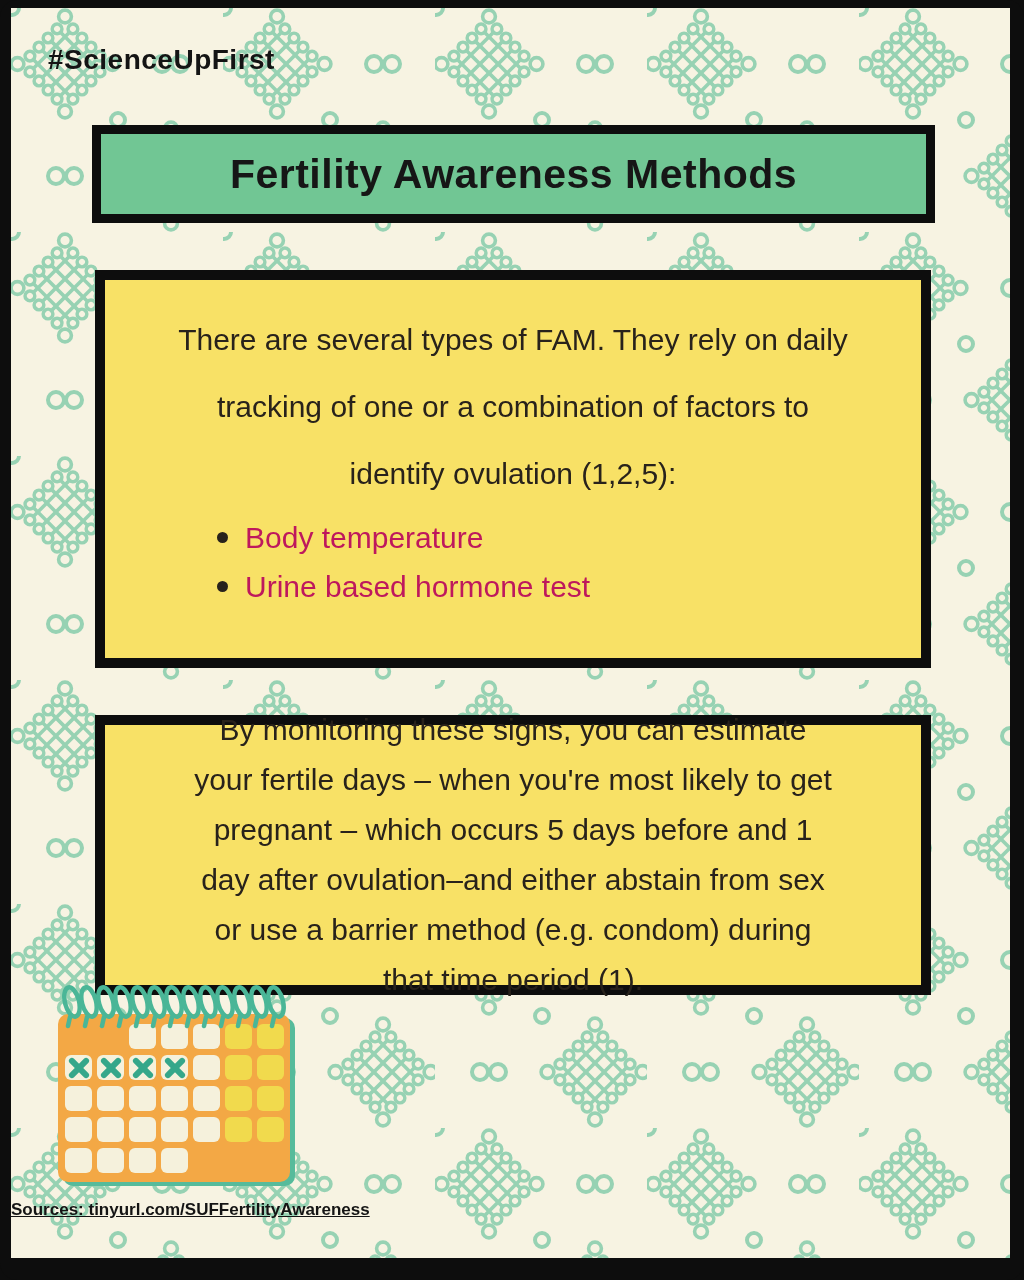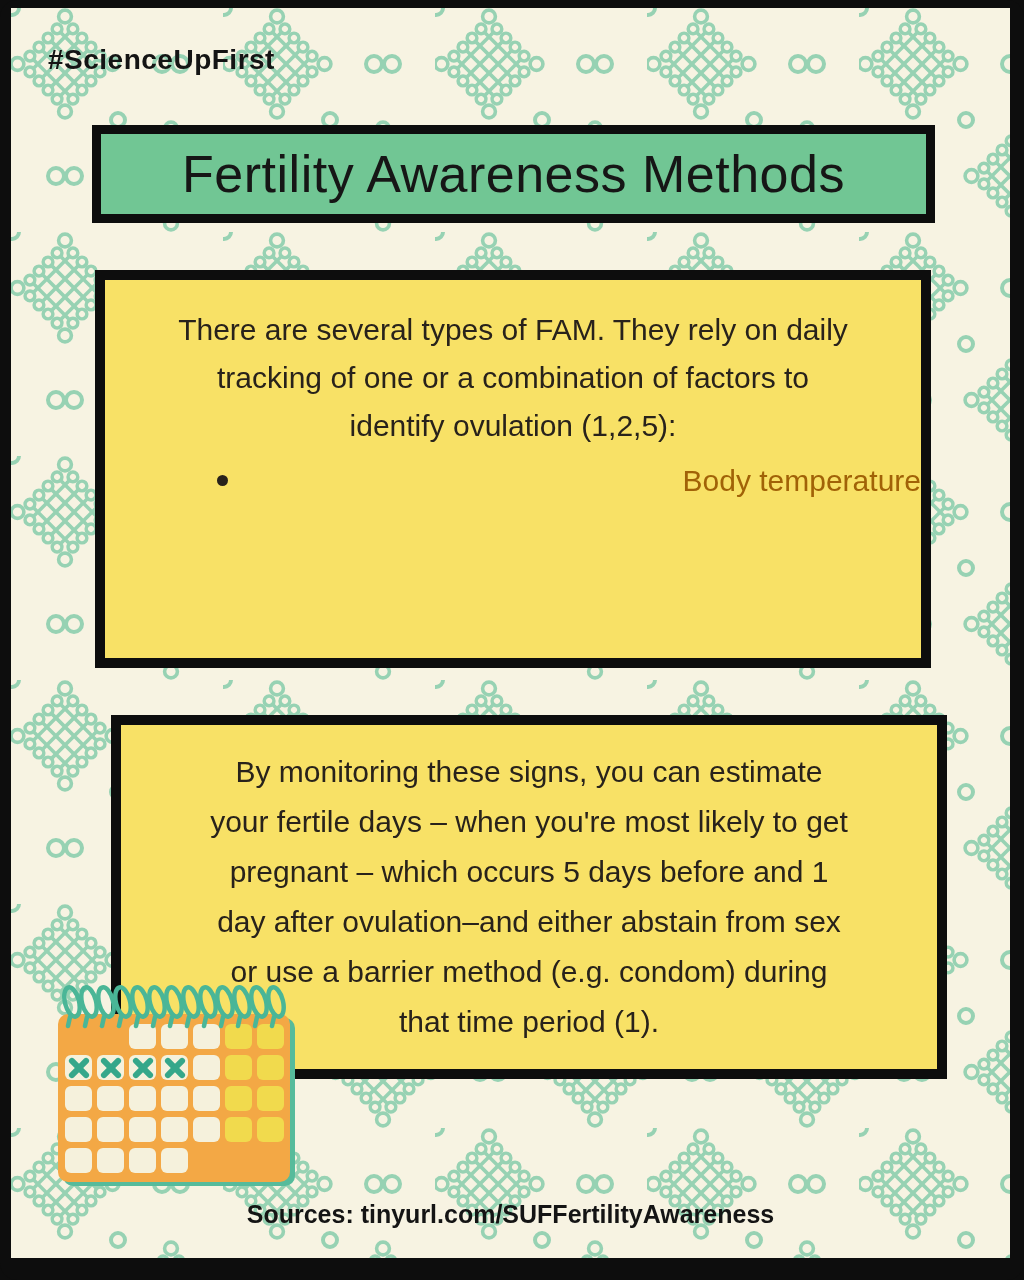--- a/index.html
+++ b/index.html
@@ -24,44 +24,44 @@
   }
   .hashtag.left{left:37px;}
   .hashtag.right{right:34px;}
 
   .title-box{
     position:absolute;left:81px;top:117px;width:843px;height:98px;
     box-sizing:border-box;background:#71c694;border:9px solid #0d0d0d;
     display:flex;align-items:center;justify-content:center;z-index:3;
   }
   .title-box h1{
-    margin:0;font-size:52px;font-weight:normal;color:#161616;letter-spacing:0.5px;
+    margin:0;font-size:41px;font-weight:bold;color:#161616;letter-spacing:0.5px;
   }
 
   .yellow-box{
     position:absolute;box-sizing:border-box;
     background:#f8e166;border:10px solid #0d0d0d;z-index:3;
     color:#28221b;
   }
   .box-intro{left:84px;top:262px;width:836px;height:398px;padding-top:26px;}
-  .box-monitor{left:100px;top:707px;width:836px;height:364px;display:flex;align-items:center;justify-content:center;}
+  .box-monitor{left:84px;top:707px;width:836px;height:280px;display:flex;align-items:center;justify-content:center;}
 
   .box-text{
-    margin:0 auto;font-size:30px;line-height:48px;text-align:center;
+    margin:0 auto;font-size:30px;line-height:67px;text-align:center;
     color:#28221b;
   }
   .box-intro .box-text{width:690px;}
   .box-monitor .box-text{width:640px;line-height:50px;}
 
   ul.bullet-list{
     list-style:none;margin:6px 0 0 0;padding:0 0 0 112px;
   }
   ul.bullet-list li{
     position:relative;padding-left:28px;
-    font-size:30px;line-height:49px;color:#a16207;text-align:right;
+    font-size:30px;line-height:49px;color:#be185d;
   }
   ul.bullet-list li .dot{
     position:absolute;left:0;top:19px;width:11px;height:11px;
     border-radius:50%;background:#28221b;
   }
 
   .calendar{
     position:absolute;left:39px;top:972px;width:252px;height:216px;z-index:5;
   }
   .cal-body{
@@ -82,22 +82,22 @@
   .cal-cell.empty{visibility:hidden;}
   .cal-cell.crossed::before,.cal-cell.crossed::after{
     content:"";position:absolute;left:50%;top:50%;
     width:26px;height:6px;border-radius:3px;background:#35a78a;
   }
   .cal-cell.crossed::before{transform:translate(-50%,-50%) rotate(45deg);}
   .cal-cell.crossed::after{transform:translate(-50%,-50%) rotate(-45deg);}
   .spiral{position:absolute;left:10px;top:0;width:228px;height:52px;}
 
   .sources{
-    position:absolute;left:0;right:0;top:1192px;text-align:center;
-    font-size:25px;font-weight:bold;color:#141414;z-index:3;
+    position:absolute;left:0;right:0;top:1192px;
+    font-size:17px;font-weight:bold;color:#141414;z-index:3;text-decoration:underline;
   }
 </style>
 </head>
 <body>
 
 <div class="page">
   <div class="canvas">
 
     <svg class="bg-pattern" xmlns="http://www.w3.org/2000/svg" aria-hidden="true">
       <defs>
@@ -153,20 +153,24 @@
       <h1>Fertility Awareness Methods</h1>
     </div>
 
     <div class="yellow-box box-intro">
       <p class="box-text">There are several types of FAM. They rely on daily tracking of one or a combination of factors to identify ovulation (1,2,5):</p>
       <ul class="bullet-list">
         <li>
           <span class="dot"></span>
           <span>Body temperature</span>
         </li>
+        <li>
+          <span class="dot"></span>
+          <span>Urine based hormone test</span>
+        </li>
       </ul>
     </div>
 
     <div class="yellow-box box-monitor">
       <p class="box-text">By monitoring these signs, you can estimate your fertile days – when you're most likely to get pregnant – which occurs 5 days before and 1 day after ovulation–and either abstain from sex or use a barrier method (e.g. condom) during that time period (1).</p>
     </div>
 
     <div class="calendar">
       <div class="cal-body">
         <div class="cal-grid">

